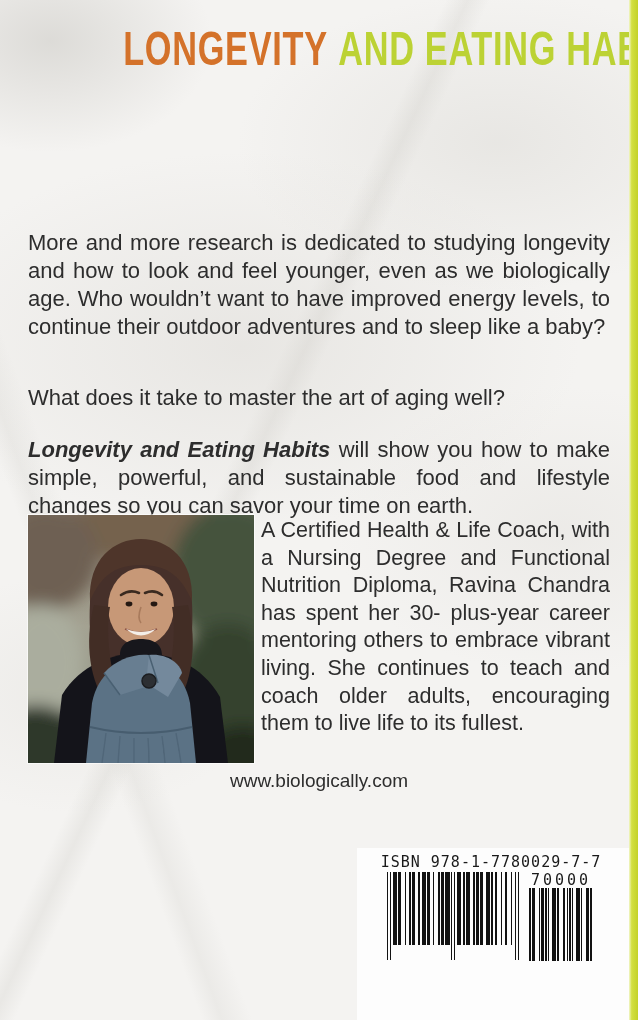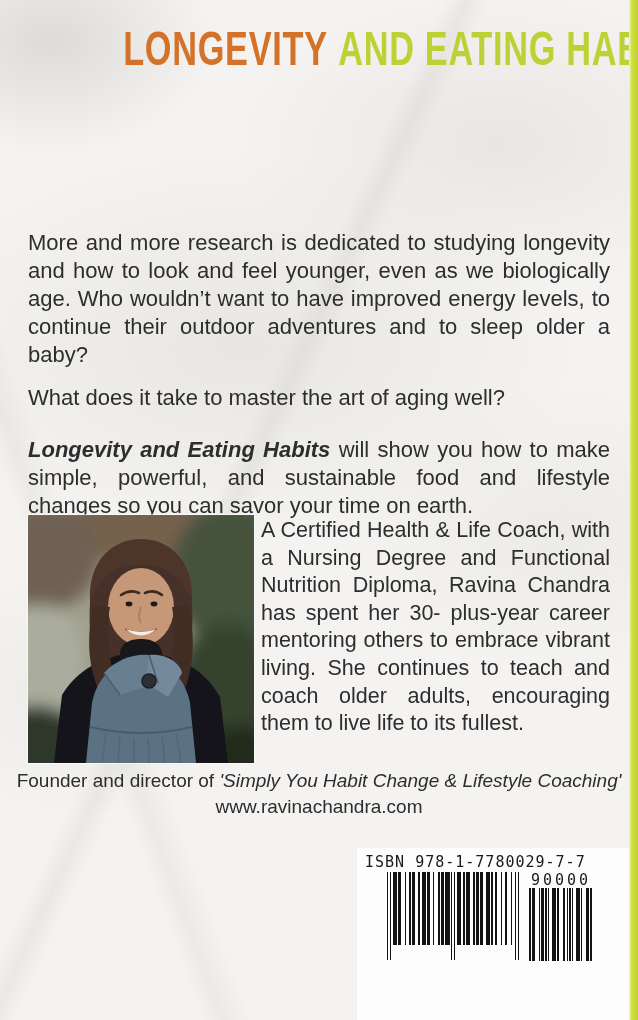--- a/index.html
+++ b/index.html
@@ -55,21 +55,21 @@
   .footer{
     position:absolute;left:10px;top:768px;width:618px;
     text-align:center;font-size:19px;line-height:26px;
   }
   .footer .quoted{font-style:italic;}
   .barcode-box{
     position:absolute;left:357px;top:848px;width:275px;height:172px;
     background:#fdfdfd;
   }
   .isbn-label{
-    position:absolute;top:5px;left:8px;width:252px;
+    position:absolute;top:5px;left:8px;width:252px;text-align:center;
     font-family:"DejaVu Sans Mono",monospace;font-size:15px;letter-spacing:1px;
     color:#1a1a1a;white-space:nowrap;
   }
   .bars{display:flex;align-items:flex-start;}
   .bars .module{flex:1 1 auto;}
   .main-bars{position:absolute;left:30px;top:24px;width:132px;height:88px;}
   .main-digits{
     position:absolute;left:12px;top:96px;width:170px;
     font-family:"DejaVu Sans Mono",monospace;font-size:15px;letter-spacing:1px;
     color:#1a1a1a;white-space:nowrap;
@@ -83,21 +83,21 @@
 </style>
 </head>
 <body>
 
 <div id="cover">
 
   <div class="title">
     <span class="title-scale"><span class="t1">LONGEVITY</span><span class="t2">AND EATING HABITS</span></span>
   </div>
 
-  <p class="para" id="p2">More and more research is dedicated to studying longevity and how to look and feel younger, even as we biologically age. Who wouldn’t want to have improved energy levels, to continue their outdoor adventures and to sleep older a baby?</p>
+  <p class="para" id="p2">More and more research is dedicated to studying longevity and how to look and feel younger, even as we biologically age. Who wouldn’t want to have improved energy levels, to continue their outdoor adventures and to sleep like a baby?</p>
   <p class="para" id="p4"><span class="lead-italic">Longevity and Eating Habits</span><span> will show you how to make simple, powerful, and sustainable food and lifestyle changes so you can savor your time on earth.</span></p>
   <p class="para single" id="p3">What does it take to master the art of aging well?</p>
 
   <div class="photo">
     <svg width="226" height="248" viewBox="0 0 226 248" xmlns="http://www.w3.org/2000/svg">
       <defs>
         <linearGradient id="bgG" x1="0" y1="0" x2="0" y2="1">
           <stop offset="0" stop-color="#8d8374"></stop>
           <stop offset="0.45" stop-color="#a3a191"></stop>
           <stop offset="1" stop-color="#8b9080"></stop>
@@ -161,27 +161,26 @@
           <path d="M134,221 q2,14 3,27"></path>
             <path d="M148,218 q3,16 5,30"></path>
         </g>
       </g>
     </svg>
   </div>
 
   <div class="bio">A Certified Health &amp; Life Coach, with a Nursing Degree and Functional Nutrition Diploma, Ravina Chandra has spent her 30- plus-year career mentoring others to embrace vibrant living. She continues to teach and coach older adults, encouraging them to live life to its fullest.</div>
 
   <div class="footer">
-    <div><span>Founder and director of </span><span class="quoted">'Simply You Habit Change &amp; Lifestyle Coaching'</span></div>
-    <div>www.ravinachandra.com</div>
+    <div>www.biologically.com</div>
   </div>
 
   <div class="barcode-box">
     <div class="isbn-label">ISBN 978-1-7780029-7-7</div>
-    <div class="addon-label">90000</div>
+    <div class="addon-label">70000</div>
     <div class="bars main-bars">
         <div class="module" style="height: 88px; background: rgb(18, 18, 18);"></div>
         <div class="module" style="height: 0px;"></div>
         <div class="module" style="height: 88px; background: rgb(18, 18, 18);"></div>
         <div class="module" style="height: 0px;"></div>
         <div class="module" style="height: 73px; background: rgb(18, 18, 18);"></div>
         <div class="module" style="height: 73px; background: rgb(18, 18, 18);"></div>
         <div class="module" style="height: 73px; background: rgb(18, 18, 18);"></div>
         <div class="module" style="height: 0px;"></div>
         <div class="module" style="height: 73px; background: rgb(18, 18, 18);"></div>

